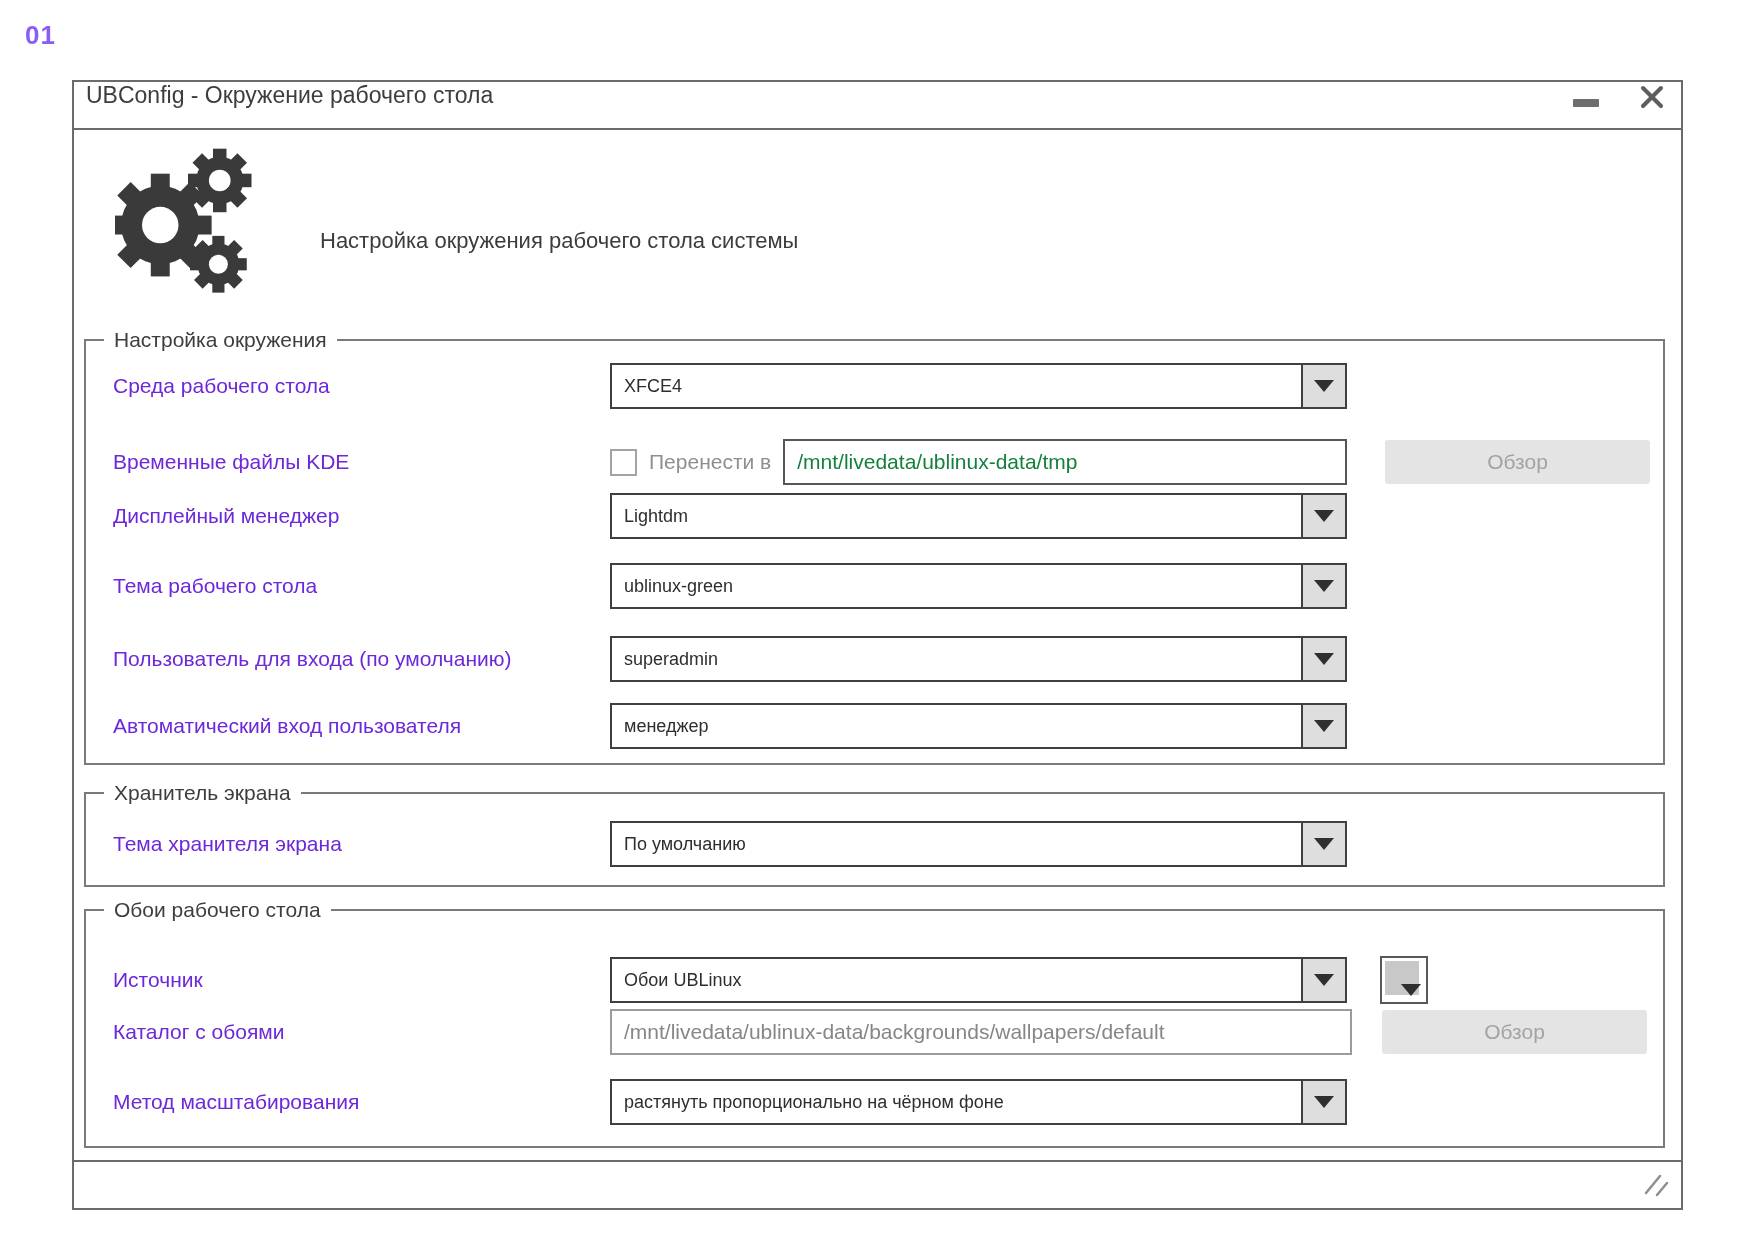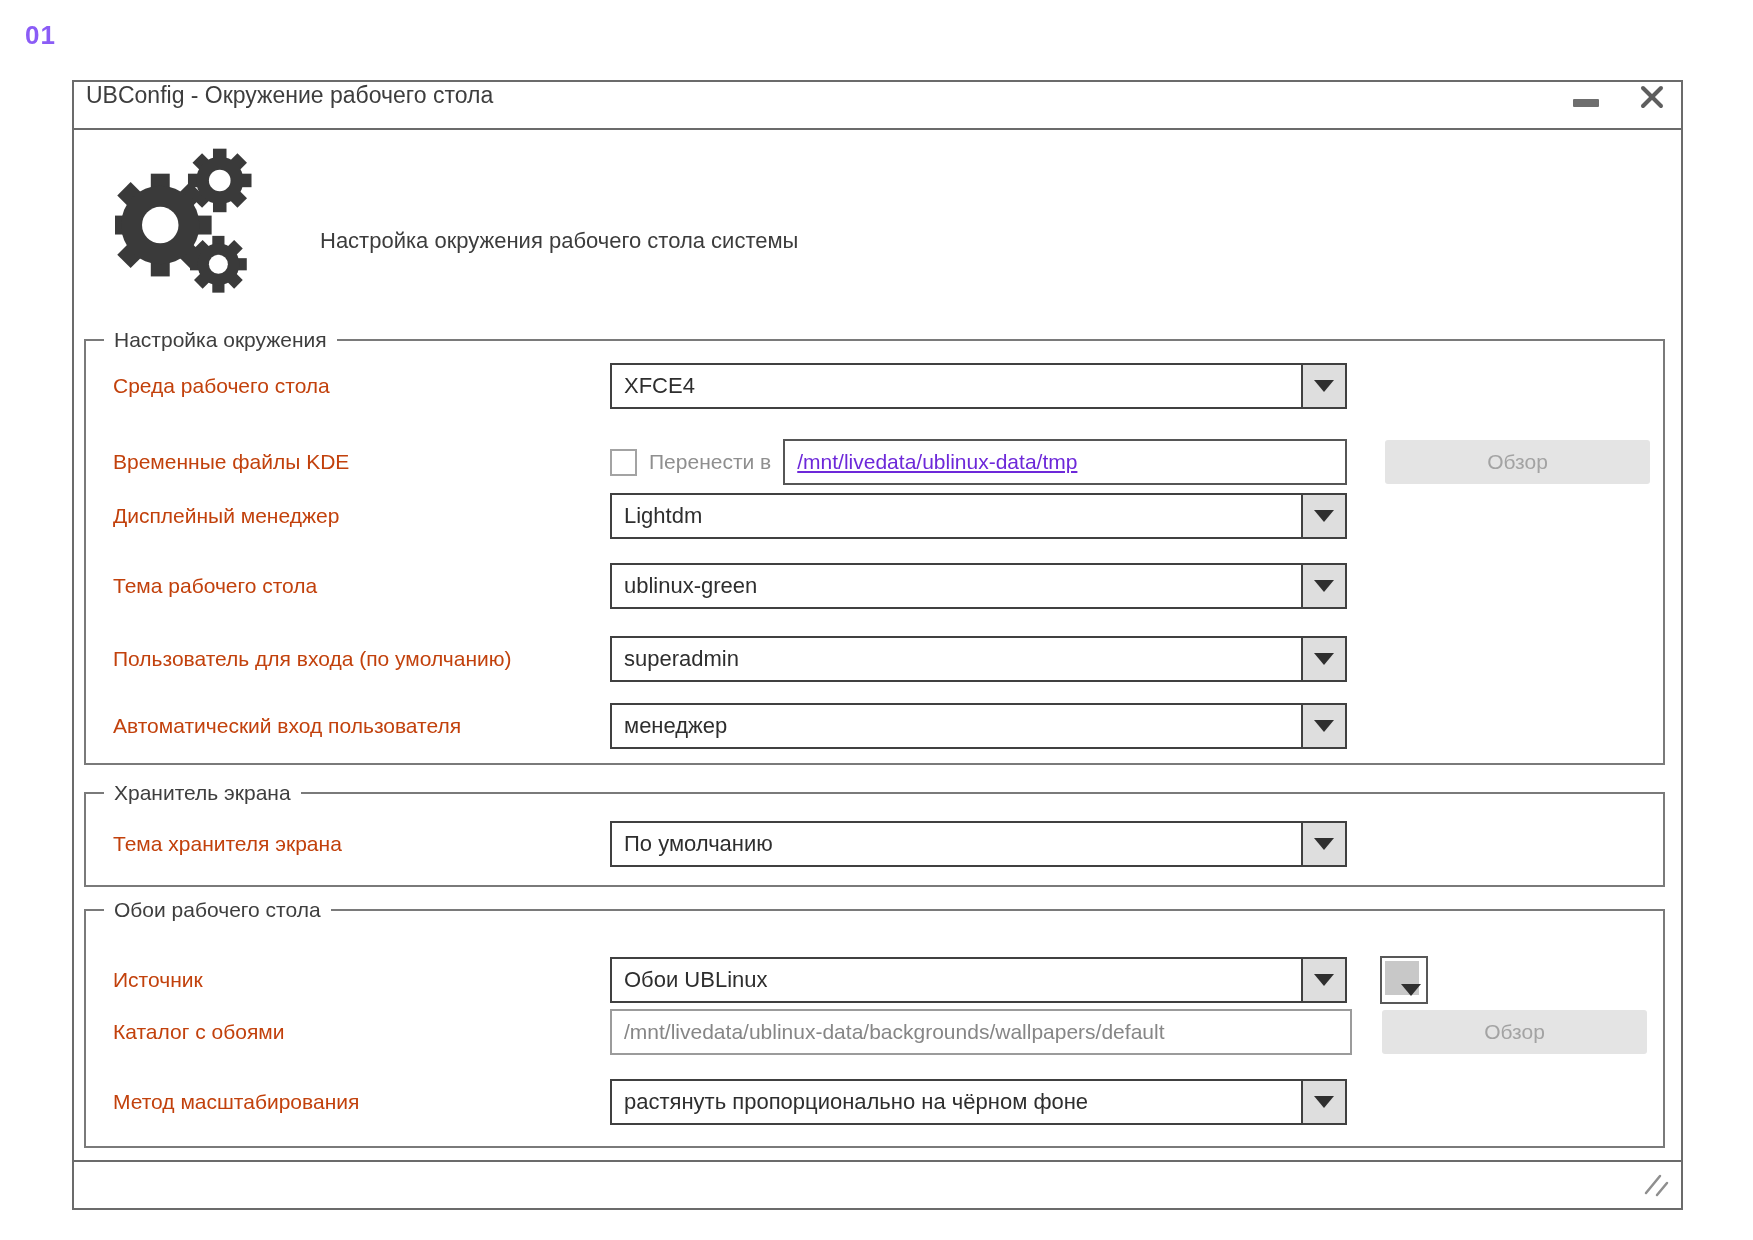--- a/index.html
+++ b/index.html
@@ -47,30 +47,30 @@
     font-size: 21px; color: #3e3e3e;
   }
   #group-environment { top: 198px; height: 437px; }
   #group-screensaver  { top: 651px; height: 106px; }
   #group-wallpaper    { top: 768px; height: 250px; }
 
   .row {
     position: absolute; left: 39px; width: 1537px; height: 48px;
     display: flex; align-items: center;
   }
-  .row .field-label { flex: 0 0 497px; font-size: 21px; color: #c2410c; padding-right: 10px; }
+  .row .field-label { flex: 0 0 497px; font-size: 21px; color: #6d28d9; padding-right: 10px; }
 
   .dropdown {
     width: 737px; height: 46px; flex: 0 0 737px;
     border: 2px solid #404040; background: #ffffff;
     display: flex; align-items: stretch;
   }
   .dd-value {
     flex: 1 1 auto; display: flex; align-items: center;
-    padding-left: 12px; font-size: 22px; color: #2e2e2e;
+    padding-left: 12px; font-size: 18px; color: #2e2e2e;
     white-space: nowrap; overflow: hidden;
   }
   .dd-arrow {
     flex: 0 0 44px; background: #dedede; border-left: 2px solid #404040;
     display: flex; align-items: center; justify-content: center;
   }
   .tri-down {
     width: 0; height: 0;
     border-left: 10px solid transparent; border-right: 10px solid transparent;
     border-top: 12px solid #2f2f2f;
@@ -79,21 +79,21 @@
   .checkbox {
     width: 27px; height: 27px; flex: 0 0 27px;
     border: 2px solid #a3a3a3; background: #ffffff; margin-right: 12px;
   }
   .check-label { font-size: 21px; color: #8f8f8f; margin-right: 12px; white-space: nowrap; }
 
   input.path-input {
     height: 46px; font-family: "Liberation Sans", sans-serif;
     font-size: 21px; padding: 0 12px; background: #ffffff; outline: none;
   }
-  .tmp-input { flex: 1 1 auto; border: 2px solid #565656; color: #6d28d9; text-decoration: underline; }
+  .tmp-input { flex: 1 1 auto; border: 2px solid #565656; color: #15803d; }
   .dir-input { flex: 0 0 742px; width: 742px; border: 2px solid #9b9b9b; color: #868686; }
 
   .browse-btn {
     flex: 0 0 265px; width: 265px; height: 44px;
     background: #e4e4e4; border: none; border-radius: 3px;
     font-family: "Liberation Sans", sans-serif;
     font-size: 21px; color: #a3a3a3;
   }
   .gap38 { margin-left: 38px; }
   .gap30 { margin-left: 30px; }

